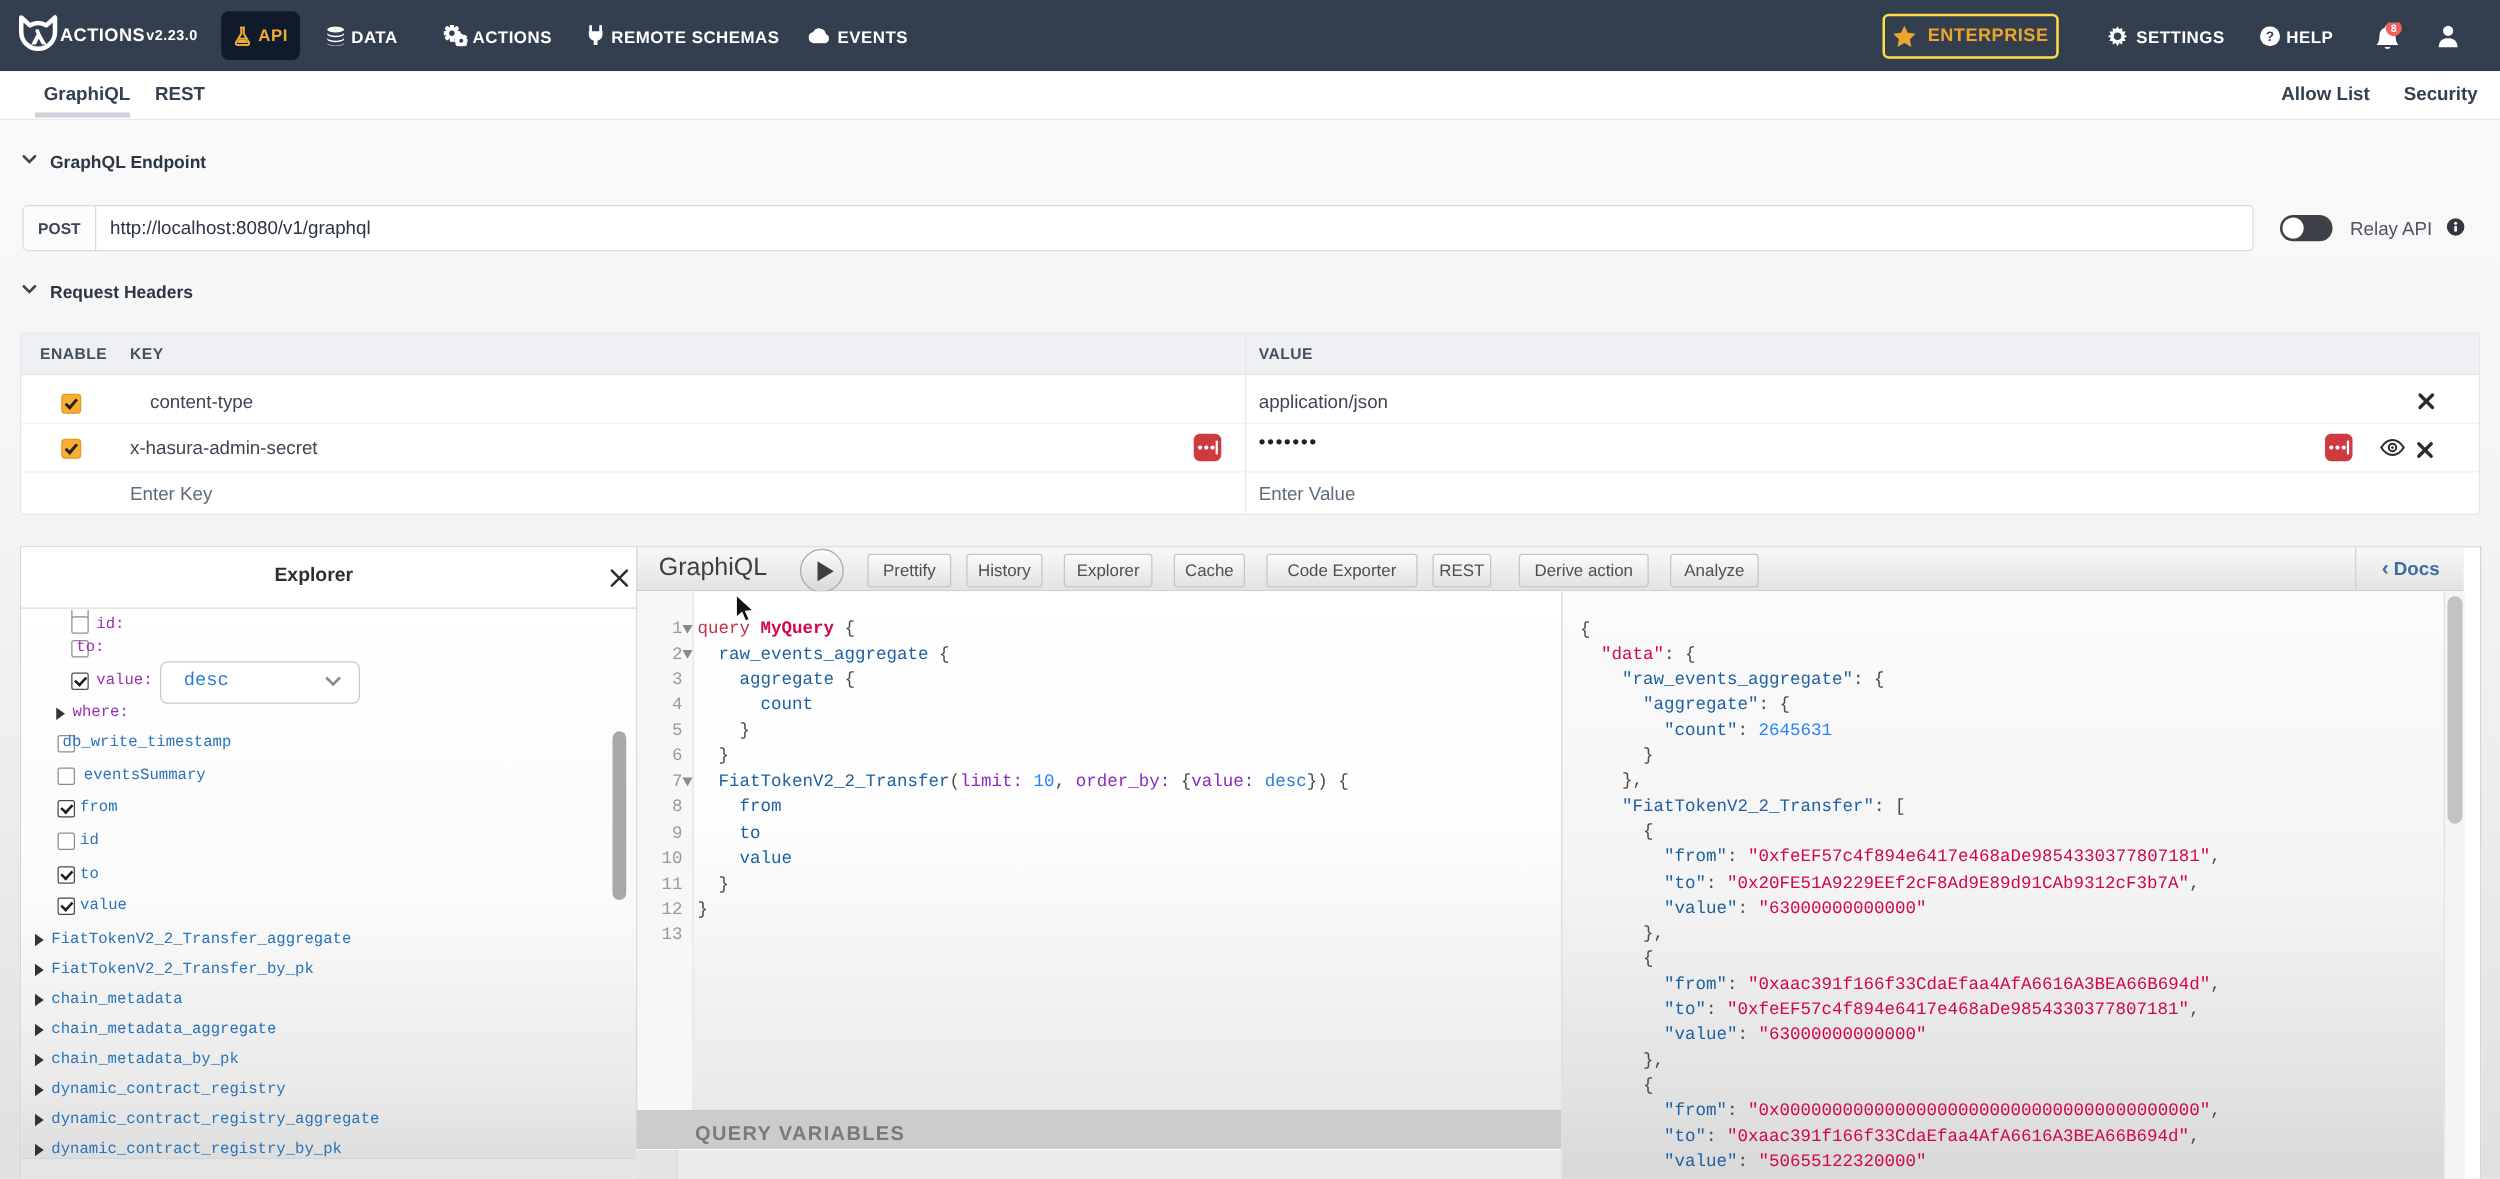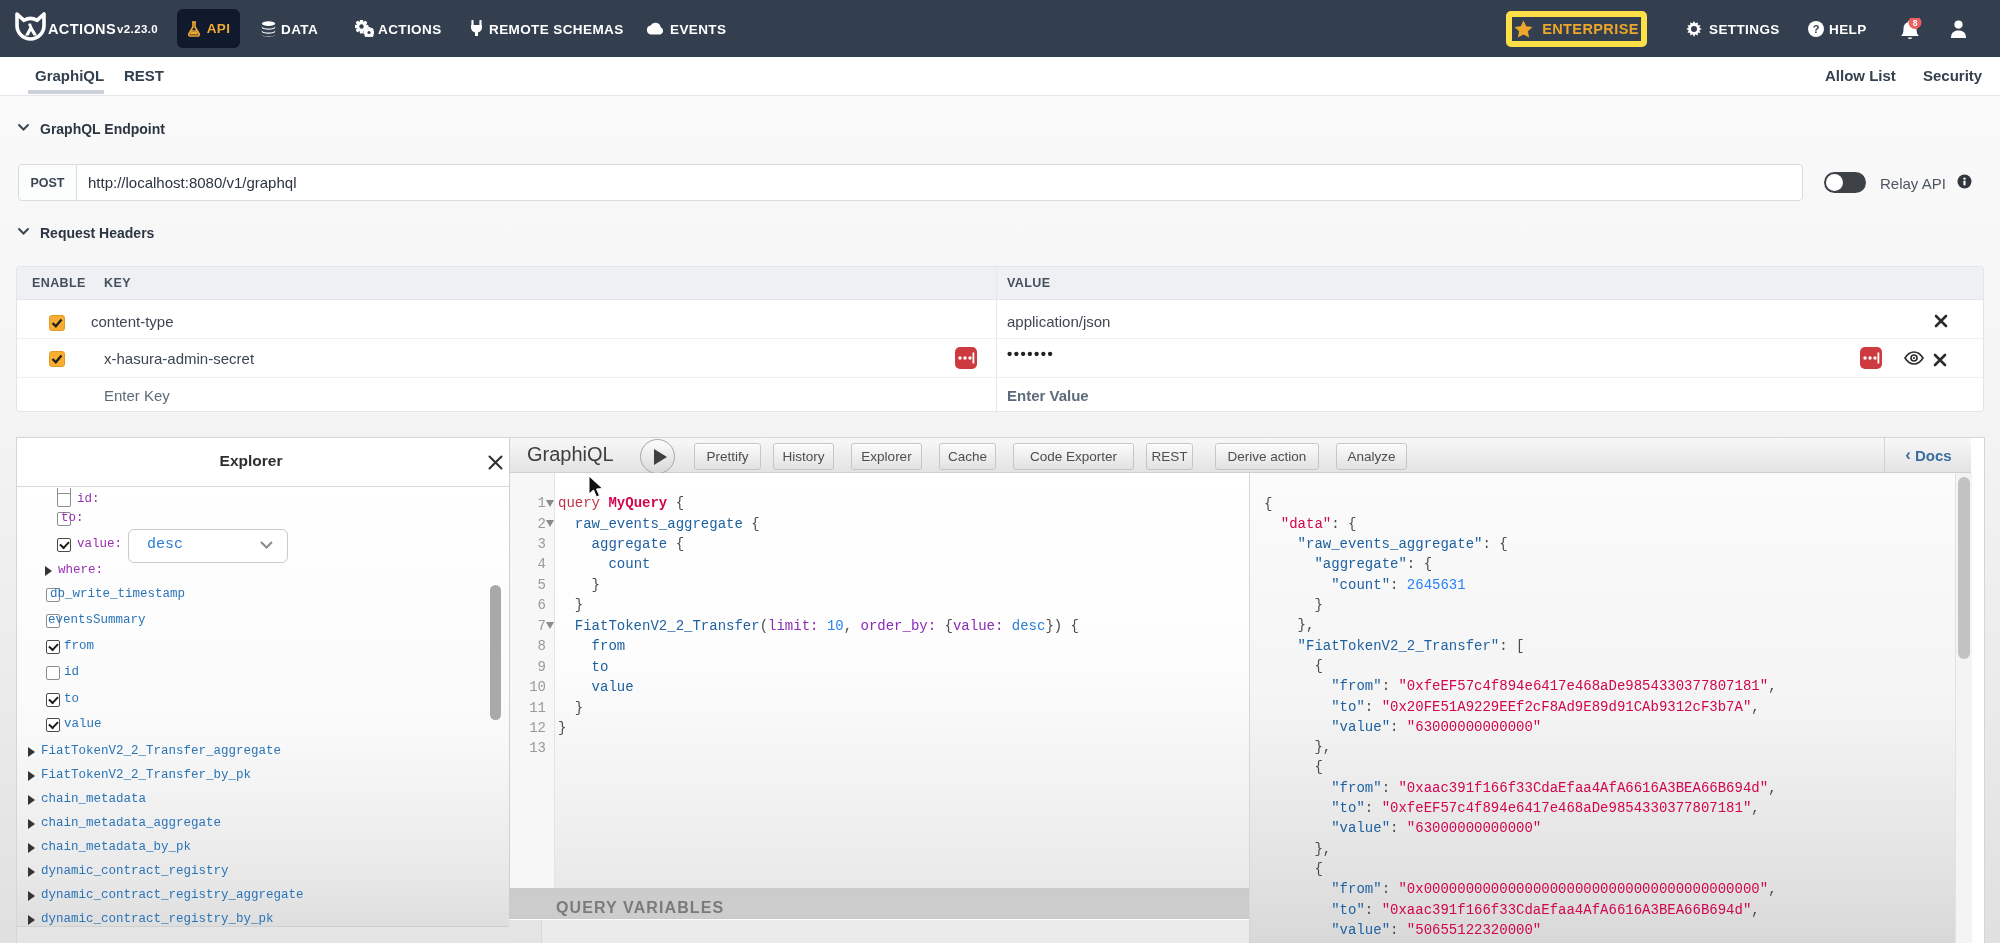--- a/index.html
+++ b/index.html
@@ -154,21 +154,21 @@
 <span class="navtxt" style="left:378px;">ACTIONS</span>
 <svg style="position:absolute;left:469px;top:20px;" width="15" height="17" viewBox="0 0 15 17">
 <path d="M3.5 1 L3.5 5 M11.5 1 L11.5 5" stroke="#fff" stroke-width="2.2" stroke-linecap="round"></path>
 <path d="M2 5 L13 5 L13 7.5 A 5.5 5.5 0 0 1 9 12.5 L9 16 L6 16 L6 12.5 A 5.5 5.5 0 0 1 2 7.5 Z" fill="#fff"></path>
 </svg>
 <span class="navtxt" style="left:489px;">REMOTE SCHEMAS</span>
 <svg style="position:absolute;left:646px;top:22px;" width="19" height="13" viewBox="0 0 19 13">
 <path d="M5 12.5 A 4.5 4.5 0 0 1 4.6 3.6 A 5.4 5.4 0 0 1 14.7 5.2 A 3.9 3.9 0 0 1 14.5 12.5 Z" fill="#fff"></path>
 </svg>
 <span class="navtxt" style="left:670px;">EVENTS</span>
-<div style="position:absolute;left:1506px;top:11px;width:141px;height:36px;border:6px solid #fde047;border-radius:5px;display:flex;align-items:center;justify-content:center;gap:9px;">
+<div style="position:absolute;left:1506px;top:11px;width:141px;height:36px;border:2px solid #fde047;border-radius:5px;display:flex;align-items:center;justify-content:center;gap:9px;">
 <svg width="19" height="18" viewBox="0 0 19 18">
         <path d="M9.5 0.5 L12.2 6.2 L18.5 7 L13.9 11.3 L15.1 17.5 L9.5 14.4 L3.9 17.5 L5.1 11.3 L0.5 7 L6.8 6.2 Z" fill="#eda62b"></path>
       </svg>
 <span style="color:#eda62b;font-size:14.5px;font-weight:bold;letter-spacing:.4px;">ENTERPRISE</span>
     </div>
 <svg style="position:absolute;left:1686px;top:21px;" width="16" height="16" viewBox="0 0 16 16">
       <path d="M8 0 L9.3 2.2 L11.8 1.5 L11.8 4.2 L14.5 4.2 L13.3 6.7 L15.8 8 L13.3 9.3 L14.5 11.8 L11.8 11.8 L11.8 14.5 L9.3 13.3 L8 16 L6.7 13.3 L4.2 14.5 L4.2 11.8 L1.5 11.8 L2.7 9.3 L0.2 8 L2.7 6.7 L1.5 4.2 L4.2 4.2 L4.2 1.5 L6.7 2.2 Z" fill="#fff"></path>
       <circle cx="8" cy="8" r="3" fill="#333f4e"></circle>
     </svg>
 <span class="navtxt" style="left:1709px;">SETTINGS</span>
@@ -224,21 +224,21 @@
   <div class="hcell" style="left:15px;">ENABLE</div>
   <div class="hcell" style="left:87px;">KEY</div>
   <div class="hcell" style="left:990px;">VALUE</div>
   <div class="vdiv"></div>
   <div class="rdiv" style="top:71px;"></div>
   <div class="rdiv" style="top:110px;"></div>
   <div class="cb" style="left:32px;top:48px;"></div>
     <svg style="position:absolute;left:32px;top:48px;" width="16" height="16" viewBox="0 0 16 16">
       <path d="M3.5 8 L6.8 11.2 L12.5 4.5" stroke="#222" stroke-width="2.4" fill="none"></path>
     </svg>
-<div class="keytxt" style="left:74px;top:46px;">content-type</div>
+<div class="keytxt" style="left:103px;top:46px;">content-type</div>
 <div class="keytxt" style="left:990px;top:46px;">application/json</div>
 <svg style="position:absolute;left:1917px;top:47px;" width="14" height="14" viewBox="0 0 14 14">
       <path d="M2 2 L12 12 M12 2 L2 12" stroke="#2b2b2b" stroke-width="2.6" stroke-linecap="round"></path>
     </svg>
 <div class="cb" style="left:32px;top:84px;"></div>
     <svg style="position:absolute;left:32px;top:84px;" width="16" height="16" viewBox="0 0 16 16">
       <path d="M3.5 8 L6.8 11.2 L12.5 4.5" stroke="#222" stroke-width="2.4" fill="none"></path>
     </svg>
 <div class="keytxt" style="left:87px;top:83px;">x-hasura-admin-secret</div>
 <div class="redicon" style="left:938px;top:80px;"><svg width="22" height="22" viewBox="0 0 22 22">
@@ -256,21 +256,21 @@
       </svg></div>
 <svg style="position:absolute;left:1887px;top:84px;" width="20" height="14" viewBox="0 0 20 14">
 <path d="M1 7 C 4 2.2 7 1 10 1 C 13 1 16 2.2 19 7 C 16 11.8 13 13 10 13 C 7 13 4 11.8 1 7 Z" fill="none" stroke="#2b2b2b" stroke-width="1.6"></path>
 <circle cx="10" cy="7" r="3" fill="none" stroke="#2b2b2b" stroke-width="1.6"></circle>
       <circle cx="10" cy="7" r="1.1" fill="#2b2b2b"></circle>
     </svg>
 <svg style="position:absolute;left:1916px;top:86px;" width="14" height="14" viewBox="0 0 14 14">
       <path d="M2 2 L12 12 M12 2 L2 12" stroke="#2b2b2b" stroke-width="2.6" stroke-linecap="round"></path>
     </svg>
 <div class="graytxt" style="left:87px;top:120px;">Enter Key</div>
-<div class="graytxt" style="left:990px;top:120px;font-weight:bold;">Enter Value</div>
+<div class="graytxt" style="left:990px;top:120px;">Enter Value</div>
 </div>
 
 <div id="gqlwin">
   <div id="expl">
     <div id="expl-head">
       <div id="expl-title">Explorer</div>
       <svg style="position:absolute;left:470px;top:16px;" width="17" height="17" viewBox="0 0 17 17">
           <path d="M2.5 2.5 L14.5 14.5 M14.5 2.5 L2.5 14.5" stroke="#2e2e2e" stroke-width="2" stroke-linecap="round"></path>
         </svg>
     </div>
@@ -285,21 +285,21 @@
 <div style="position:absolute;left:111px;top:41px;width:160px;height:34px;border:1px solid #c9c9c9;border-radius:6px;background:#fff;"></div>
 <div class="trow atom" style="left:130px;top:48px;font-size:15px;">desc</div>
 <svg style="position:absolute;left:242px;top:52px;" width="15" height="10" viewBox="0 0 15 10">
           <path d="M2 2 L7.5 7.5 L13 2" stroke="#8a8a8a" stroke-width="2" fill="none"></path>
         </svg>
 <div class="tarr" style="left:28px;top:78px;"></div>
 <div class="trow arg" style="left:41px;top:75px;">where:</div>
 <div class="tcb" style="left:29px;top:100px;"></div>
 <div class="trow fld" style="left:33px;top:99px;">db_write_timestamp</div>
 <div class="tcb" style="left:29px;top:126px;"></div>
-<div class="trow fld" style="left:31px;top:125px;">eventsSummary</div>
+<div class="trow fld" style="left:50px;top:125px;">eventsSummary</div>
 <div class="tcb on" style="left:29px;top:152px;"></div>
 <div class="trow fld" style="left:47px;top:151px;">from</div>
 <div class="tcb" style="left:29px;top:178px;"></div>
 <div class="trow fld" style="left:47px;top:177px;">id</div>
 <div class="tcb on" style="left:29px;top:205px;"></div>
 <div class="trow fld" style="left:47px;top:204px;">to</div>
 <div class="tcb on" style="left:29px;top:230px;"></div>
 <div class="trow fld" style="left:47px;top:229px;">value</div>
 <div class="tarr" style="left:11px;top:259px;"></div>
 <div class="trow fld" style="left:24px;top:256px;">FiatTokenV2_2_Transfer_aggregate</div>

